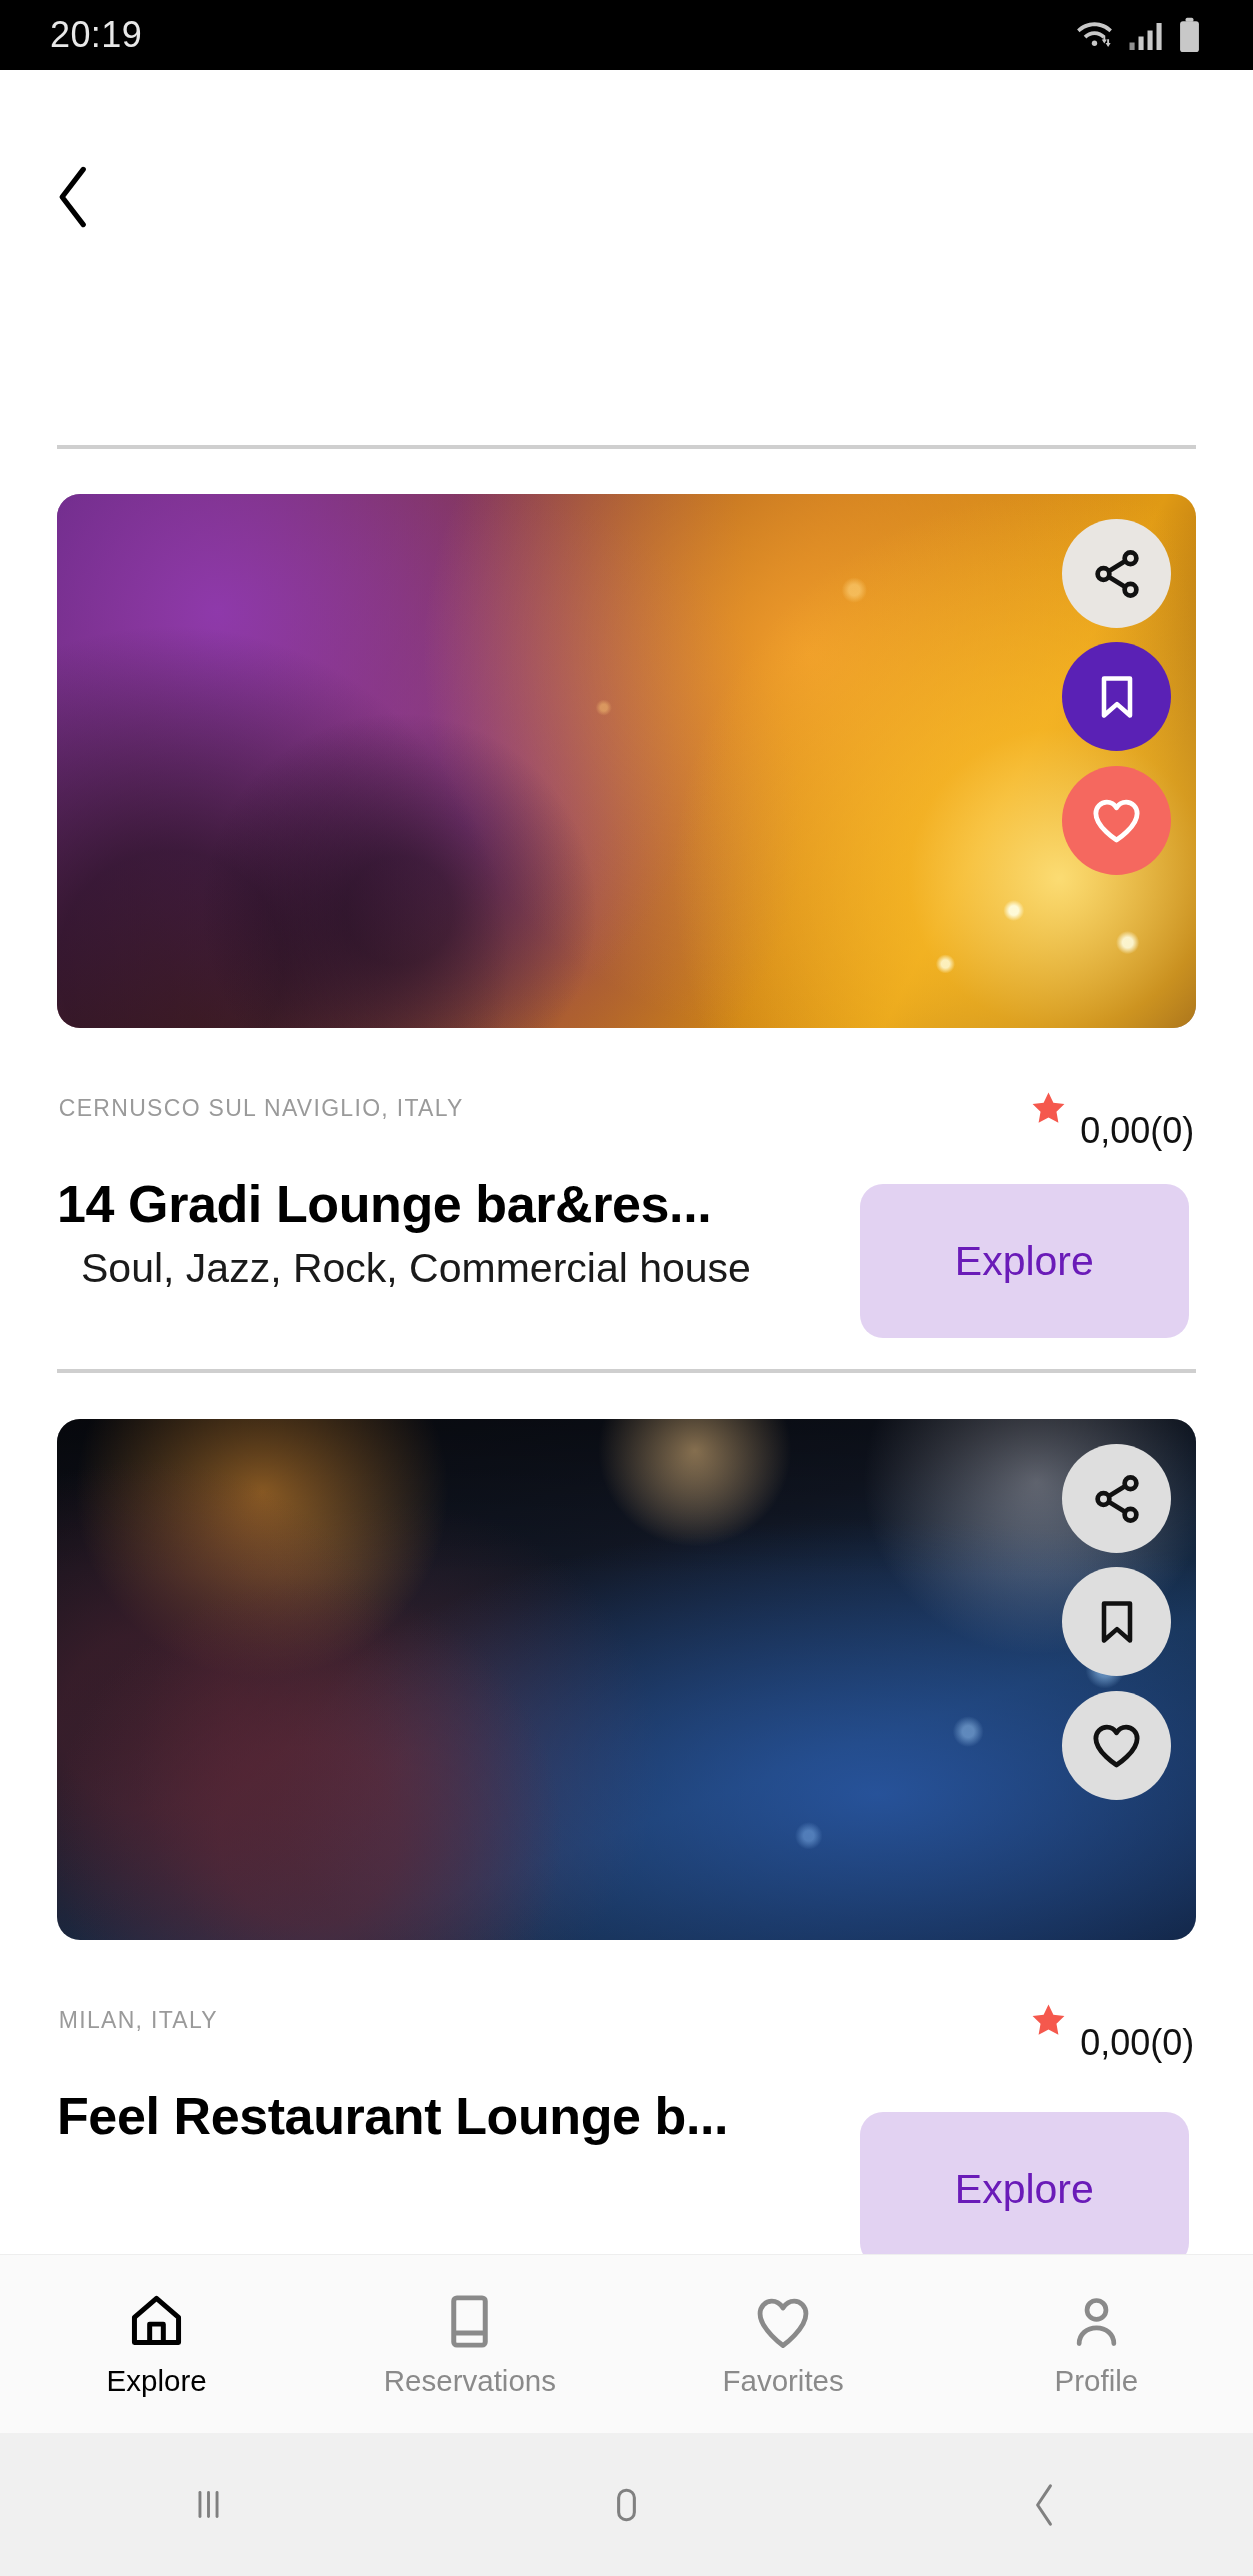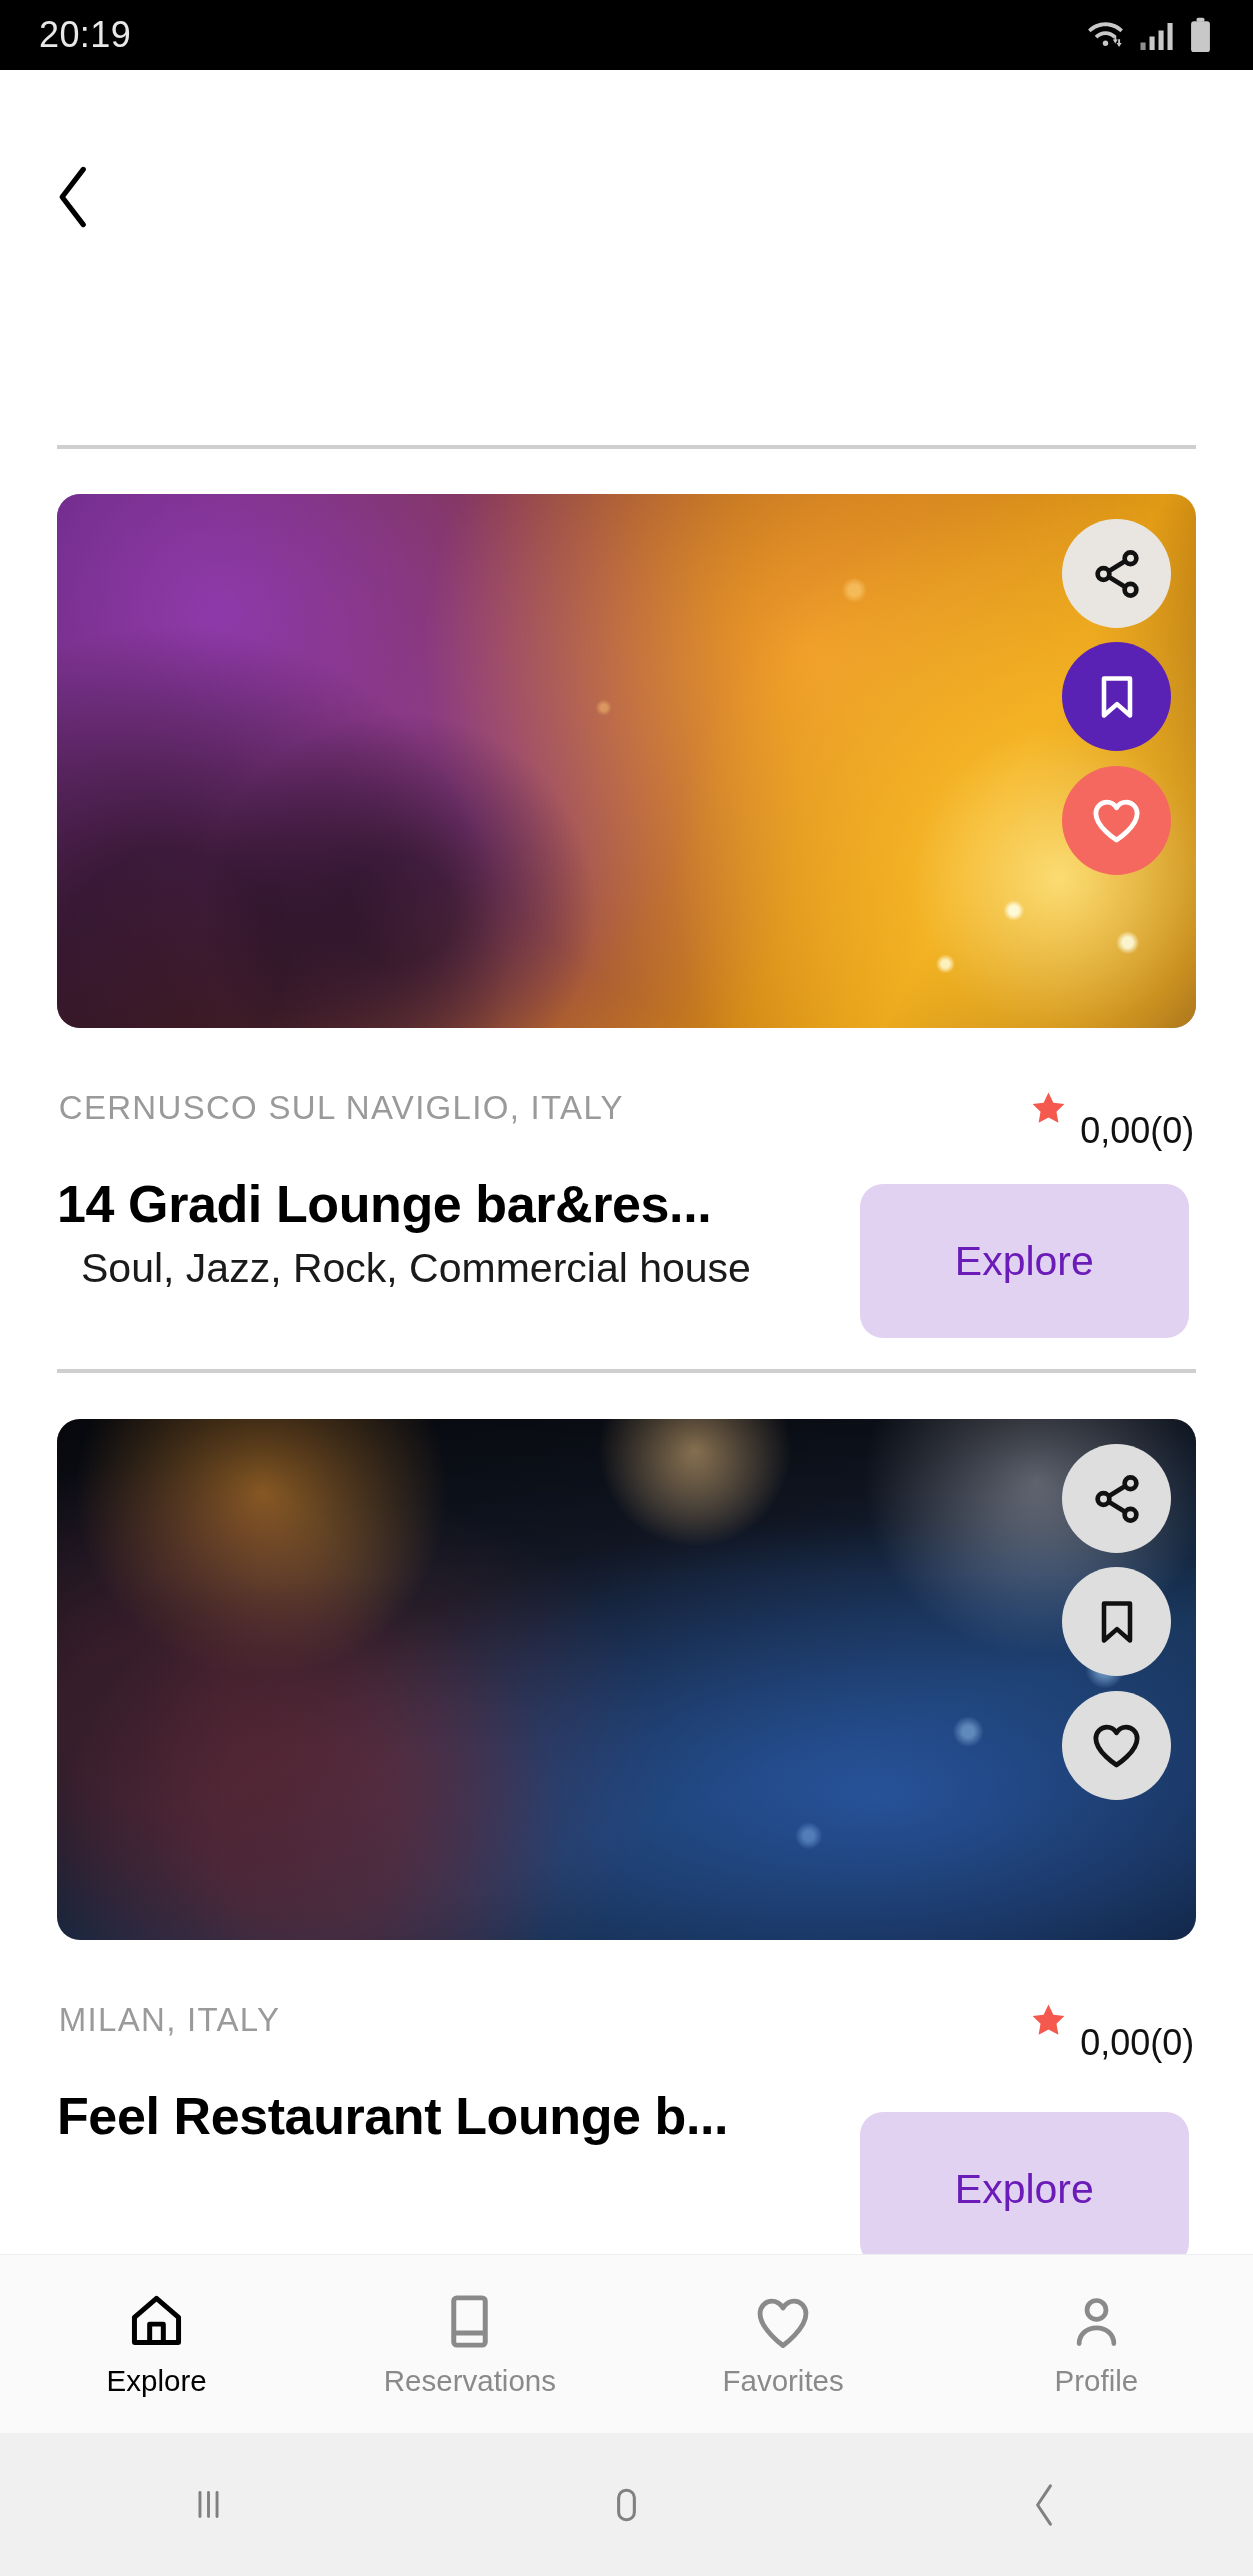--- a/index.html
+++ b/index.html
@@ -8,21 +8,21 @@
     background:#ffffff;
     font-family:"Liberation Sans", sans-serif;
     overflow:hidden;
   }
   .phone { position:relative; width:1253px; height:2576px; background:#fff; }
 
   
   .statusbar {
     position:absolute; top:0; left:0; width:1253px; height:70px;
     background:#000; display:flex; align-items:center;
-    justify-content:space-between; padding:0 39px;
+    justify-content:space-between; padding:0 50px;
   }
   .status-time { color:#e8e8e8; font-size:36px; letter-spacing:0.4px; }
   .status-icons { display:flex; align-items:center; gap:12.5px; }
 
   
   .back-btn {
     position:absolute; top:157px; left:34px;
     width:79px; height:79px;
     display:flex; align-items:center; justify-content:center;
   }
@@ -107,21 +107,21 @@
   .fab-light2 { background:#dedede; }
   .fab-purple { background:#5a21b5; }
   .fab-coral  { background:#f5685f; }
 
   
   .meta-row {
     display:flex; align-items:center; justify-content:space-between;
     margin-top:36px; padding:0 1.8px;
   }
   .loc {
-    font-size:33px; color:#9a9a9a; letter-spacing:1.3px;
+    font-size:23px; color:#9a9a9a; letter-spacing:1.3px;
     text-transform:uppercase;
   }
   .rating { display:flex; align-items:center; gap:12.5px; }
   .rating-val { font-size:36px; color:#111;margin-top:46px; }
 
   .title-row {
     position:relative; margin-top:23px; min-height:161px;
   }
   .place-title {
     font-size:52px; font-weight:bold; color:#000;

